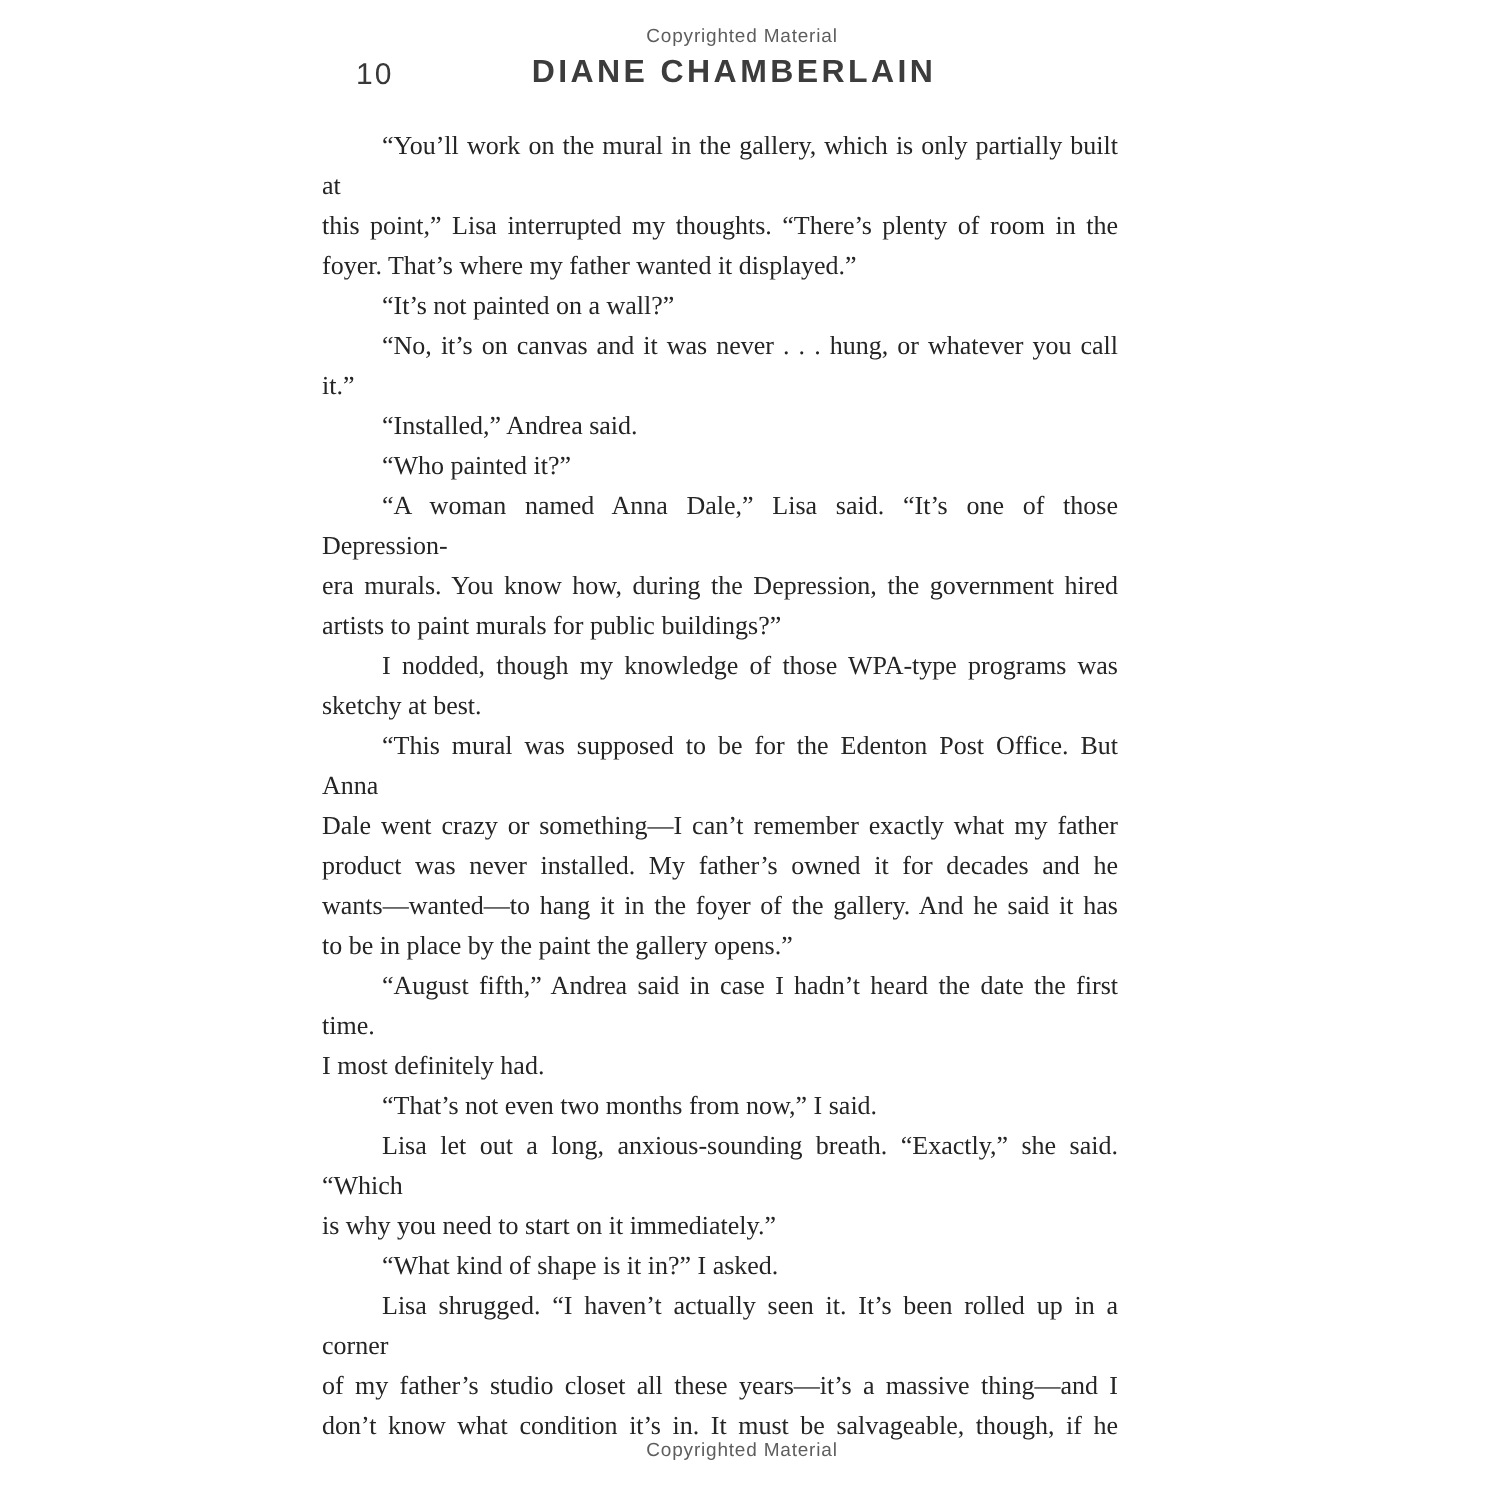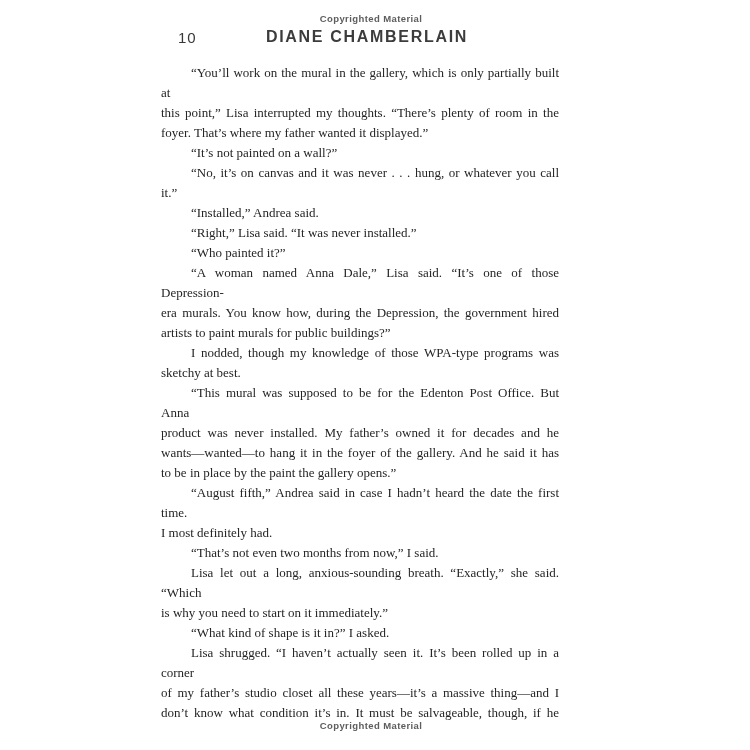--- a/index.html
+++ b/index.html
@@ -10,21 +10,21 @@
     background: #ffffff;
     overflow: hidden;
   }
   .notice {
     position: absolute;
     left: 0;
     right: 8px;
     text-align: center;
     font-family: "Liberation Sans", sans-serif;
     font-size: 9.5px;
-    font-weight: bold;
+    font-weight: normal;
     letter-spacing: 0.4px;
     color: #5d5d5d;
   }
   .notice-top { top: 13px; }
   .notice-bottom { top: 720px; }
   .running-header {
     position: absolute;
     top: 28px;
     left: 0;
     right: 16px;
@@ -83,36 +83,34 @@
       <div class="para">
         <div class="line indent">“It’s not painted on a wall?”</div>
       </div>
       <div class="para">
         <div class="line indent">“No, it’s on canvas and it was never . . . hung, or whatever you call it.”</div>
       </div>
       <div class="para">
         <div class="line indent">“Installed,” Andrea said.</div>
       </div>
       <div class="para">
-        <div class="line indent">“Right,” Lisa said. “It was never installed.”</div>
-      </div>
-      <div class="para">
         <div class="line indent">“Who painted it?”</div>
       </div>
       <div class="para">
         <div class="line indent j">“A woman named Anna Dale,” Lisa said. “It’s one of those Depression-</div>
         <div class="line j">era murals. You know how, during the Depression, the government hired</div>
         <div class="line">artists to paint murals for public buildings?”</div>
       </div>
       <div class="para">
         <div class="line indent j">I nodded, though my knowledge of those WPA-type programs was</div>
         <div class="line">sketchy at best.</div>
       </div>
       <div class="para">
         <div class="line indent j">“This mural was supposed to be for the Edenton Post Office. But Anna</div>
+        <div class="line j">Dale went crazy or something—I can’t remember exactly what my father</div>
         <div class="line j">product was never installed. My father’s owned it for decades and he</div>
         <div class="line j">wants—wanted—to hang it in the foyer of the gallery. And he said it has</div>
         <div class="line">to be in place by the paint the gallery opens.”</div>
       </div>
       <div class="para">
         <div class="line indent j">“August fifth,” Andrea said in case I hadn’t heard the date the first time.</div>
         <div class="line">I most definitely had.</div>
       </div>
       <div class="para">
         <div class="line indent">“That’s not even two months from now,” I said.</div>

